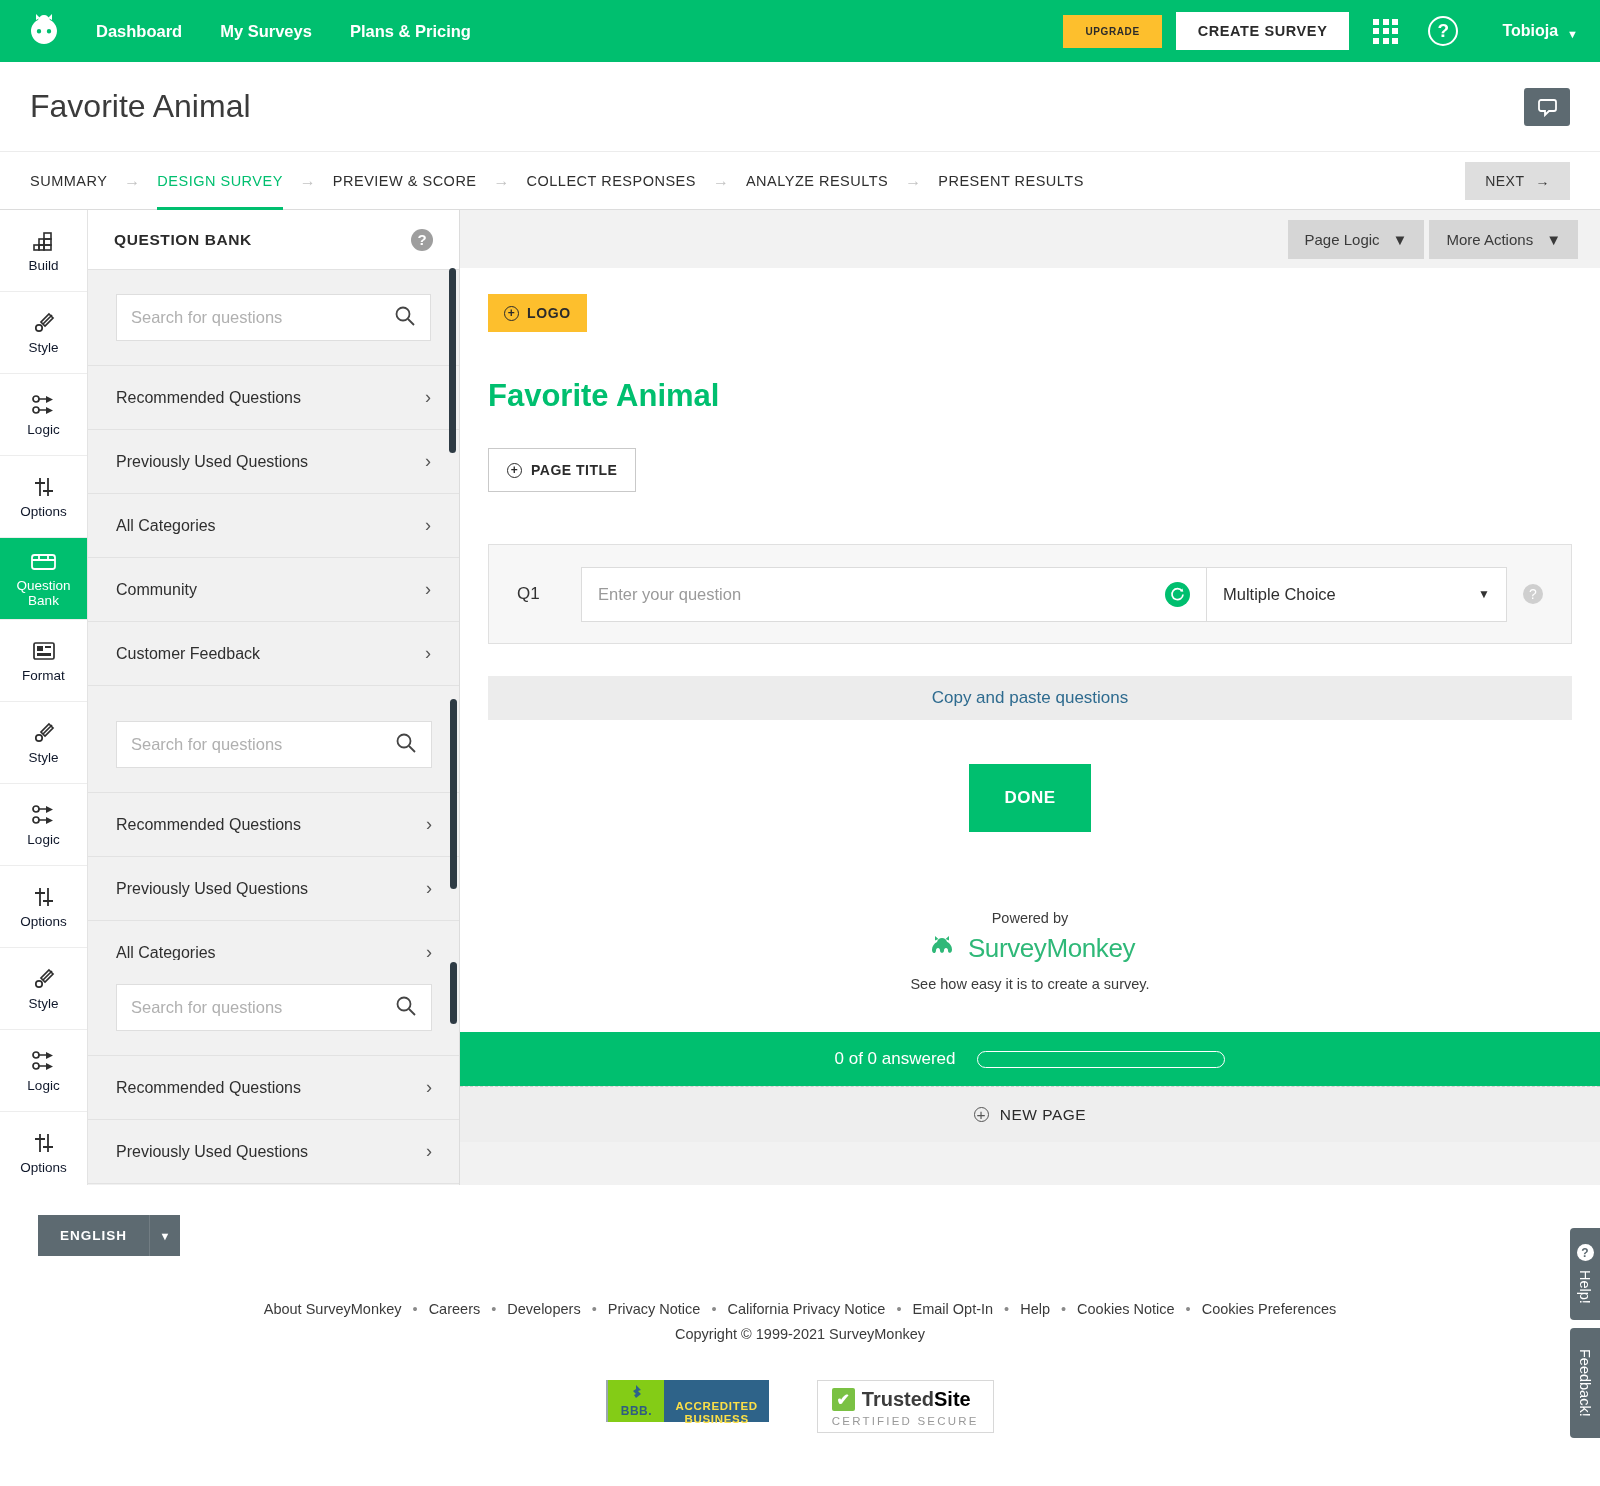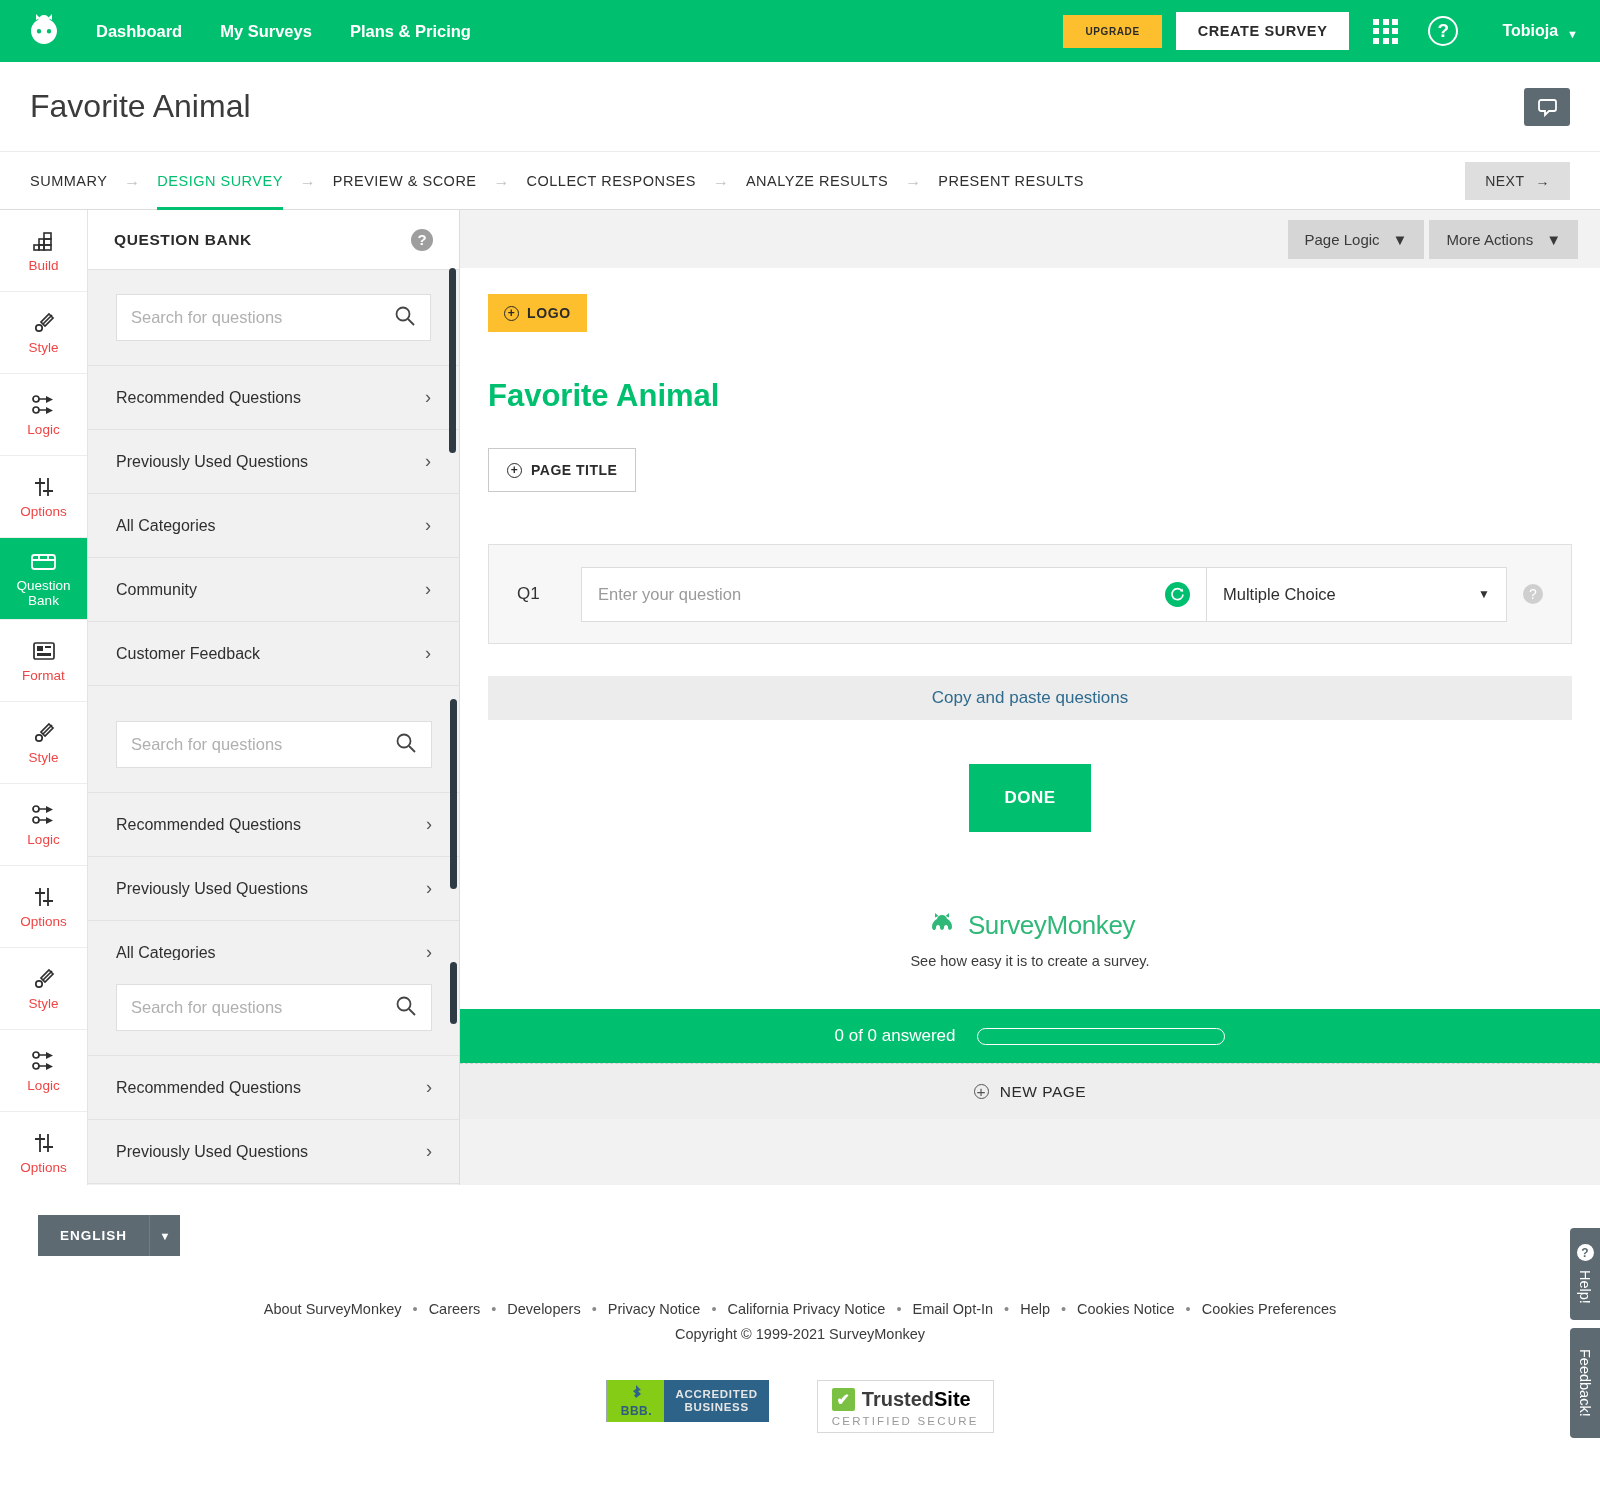--- a/index.html
+++ b/index.html
@@ -76,21 +76,21 @@
   
   .workspace { display: flex; height: 975px; background: #fff; }
 
   
   .rail { width: 88px; flex: none; border-right: 1px solid #e3e3e3; background: #fff; overflow: hidden; }
   .rail-item {
     height: 82px; display: flex; flex-direction: column; align-items: center;
     justify-content: center; gap: 5px; cursor: pointer; border-bottom: 1px solid #ededed;
   }
   .rail-item.active { background: #00bf6f; }
-  .rail-label { font-size: 13.5px; color: #ef4444; text-align: center; line-height: 1.08; }
+  .rail-label { font-size: 13.5px; color: #0f172a; text-align: center; line-height: 1.08; }
   .rail-item.active .rail-label { color: #fff; }
   .rail-icon { height: 26px; display: flex; align-items: center; justify-content: center; }
 
   
   .qbank { width: 372px; flex: none; border-right: 1px solid #dcdcdc; background: #f1f1f1; position: relative; overflow: hidden; }
   .qbank-head {
     height: 60px; background: #fff; display: flex; align-items: center;
     padding: 0 26px; border-bottom: 1px solid #e2e2e2;
   }
   .qbank-title { font-size: 15.5px; font-weight: bold; letter-spacing: .6px; color: #2b2b2b; }
@@ -220,22 +220,22 @@
   .footdot { margin: 0 11px; color: #8a8a8a; }
   .copyright { text-align: center; font-size: 14.5px; color: #3b3b3b; margin-top: 9px; }
   .badges { display: flex; justify-content: center; align-items: flex-start; gap: 48px; margin-top: 38px; }
   .bbb { display: flex; align-items: stretch; height: 42px; border-left: 2px solid #9aa7b0; }
   .bbb-left {
     width: 56px; background: #84cc16; display: flex; flex-direction: column;
     align-items: center; justify-content: center;
   }
   .bbb-abbr { font-size: 12px; font-weight: bold; color: #2f5d80; letter-spacing: .5px; }
   .bbb-right {
-    background: #2e6389; color: #e5e5e5; padding: 5px 11px; display: flex; flex-direction: column;
-    align-items: center; justify-content: center; line-height: 1.15;
+    background: #2e6389; color: #fde047; padding: 20px 11px; display: flex; flex-direction: column;
+    align-items: center; line-height: 1.15;
   }
   .bbb-right b { font-size: 11.5px; letter-spacing: .7px; }
   .trusted { border: 1px solid #d8d8d8; background: #fff; padding: 7px 14px 5px 14px; text-align: center; }
   .trusted-top { display: flex; align-items: center; gap: 7px; }
   .ts-check {
     width: 23px; height: 23px; background: #7ac143; color: #fff; display: flex;
     align-items: center; justify-content: center; font-size: 16px; font-weight: bold; border-radius: 2px;
   }
   .ts-name { font-size: 20px; font-weight: bold; color: #3c3c3c; }
   .ts-name em { color: #000000; font-style: normal; }
@@ -625,20 +625,21 @@
 
       <div class="copypaste">
         <span>Copy and paste questions</span>
       </div>
 
       <div class="done-wrap">
         <button class="btn-done">DONE</button>
       </div>
 
       <div class="powered">
+        <div class="powered-label">Powered by</div>
         <div class="powered-brand">
           <span>
             <svg width="34" height="26" viewBox="0 0 34 26" aria-hidden="true">
               <path fill="#2fb878" d="M17 4c2.4 0 4.3 1.6 5 3.8 2.9 1.5 5 4.4 5 7.8 0 1.8-.7 3.2-2 3.2s-2-1-2-2.4c0-1.4-.8-2.4-2-2.4s-2 1-2 2.4c0 1.5-.9 2.4-2 2.4s-2-.9-2-2.4c0-1.4-.8-2.4-2-2.4s-2 1-2 2.4C11 17.8 10.3 19 9 19s-2-1.4-2-3.2c0-3.4 2.1-6.3 5-7.8C12.7 5.6 14.6 4 17 4z"></path>
               <path fill="#2fb878" d="M10 2l3.4 3-3.4 1.6zM24 2l-3.4 3 3.4 1.6z"></path>
             </svg>
           </span>
           <span class="name">SurveyMonkey</span>
         </div>
         <div class="powered-sub">

